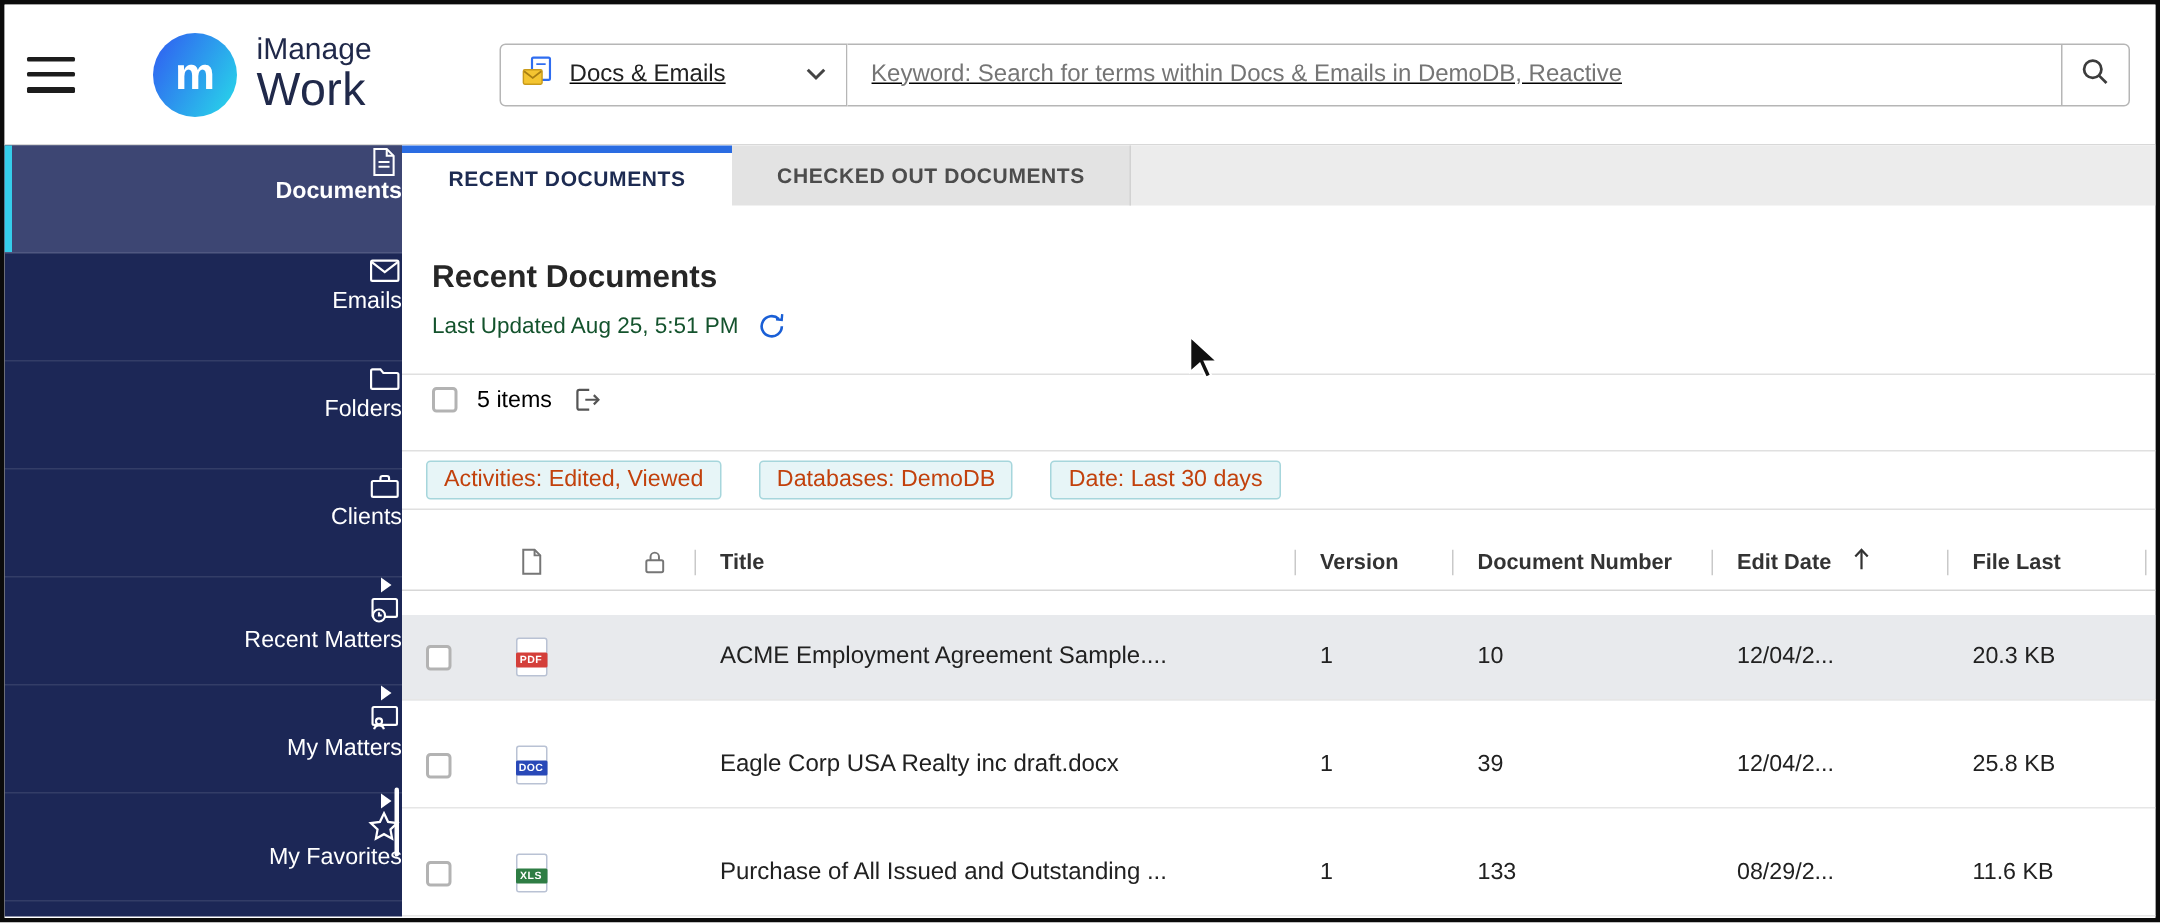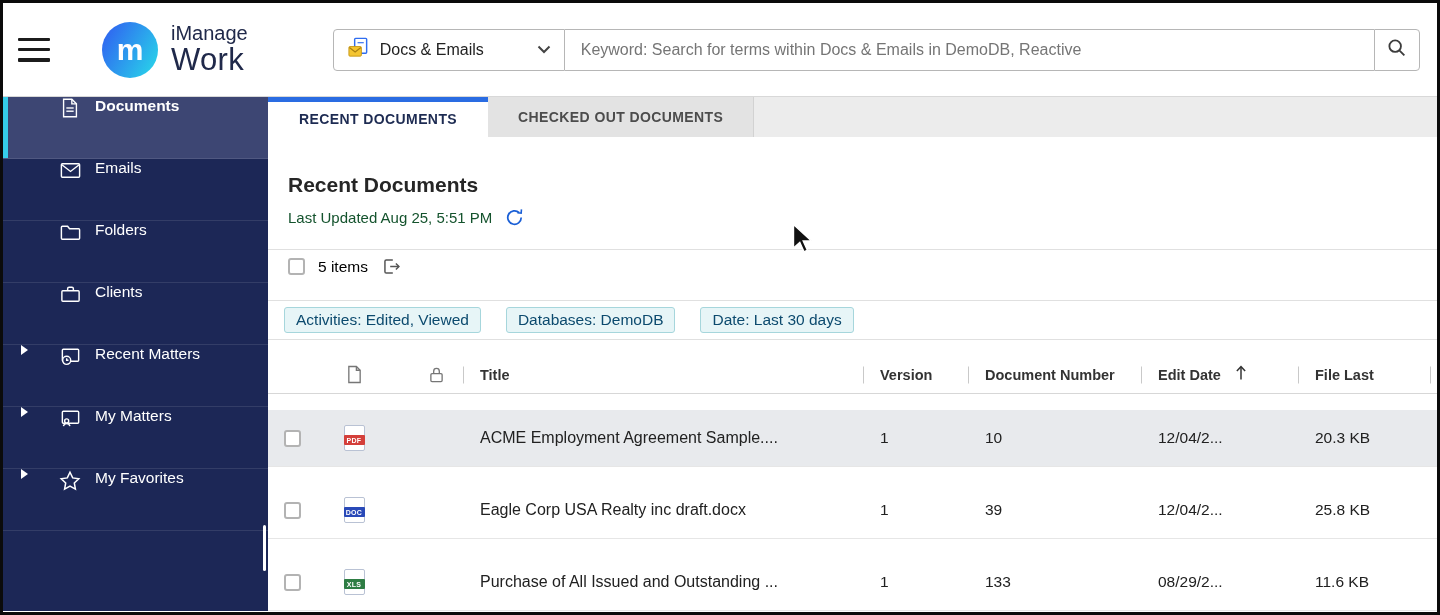--- a/index.html
+++ b/index.html
@@ -8,33 +8,33 @@
 
   
   .topbar { height:94px; background:#fff; border-bottom:1px solid #d8d8d8; display:flex; align-items:center; }
   .hamburger { margin-left:15px; width:32px; height:24px; display:flex; flex-direction:column; justify-content:space-between; cursor:pointer; }
   .hamburger span { display:block; height:3.5px; background:#1c1c1c; border-radius:1px; }
   .brand { display:flex; align-items:center; margin-left:52px; }
   .logo { width:56px; height:56px; border-radius:50%; background:linear-gradient(120deg,#2f6df0 15%,#29c8ea 85%); color:#fff; font-weight:bold; font-size:30px; display:flex; align-items:center; justify-content:center; }
   .brand-text { margin-left:13px; color:#20294a; }
   .brand-line1 { font-size:20px; line-height:1.05; }
   .brand-line2 { font-size:31px; line-height:1.05; letter-spacing:.3px; }
-  .search-group { display:flex; margin-left:85px; margin-right:17px; flex:1; height:42px; }
+  .search-group { display:flex; margin-left:85px; margin-right:17px; flex:1; height:42px;text-decoration:underline; }
   .scope-dd { flex:0 0 232px; border:1px solid #b6b6b6; border-radius:4px 0 0 4px; background:#fff; display:flex; align-items:center; padding:0 13px; gap:10px; font-size:16px; color:#222; cursor:pointer; }
   .scope-chev { margin-left:auto; display:flex; }
   .search-input { flex:1; border:1px solid #b6b6b6; border-left:none; border-right:none; padding:0 16px; font-size:16px; color:#333; font-family:"Liberation Sans", sans-serif; outline:none; }
   .search-input::placeholder { color:#757575; }
   .search-btn { flex:0 0 46px; border:1px solid #b6b6b6; border-radius:0 4px 4px 0; background:#fff; display:flex; align-items:center; justify-content:center; cursor:pointer; }
 
   
   .body { display:flex; height:514px; }
 
   
   .sidebar { position:relative; flex:0 0 265px; background:#1c2756; color:#fff; }
-  .side-item { position:relative; height:62px; display:flex; align-items:flex-start; padding-left:18px; border-bottom:1px solid rgba(255,255,255,.10); font-size:15.5px; cursor:pointer; }
+  .side-item { position:relative; height:72px; display:flex; align-items:flex-end; padding-left:18px; border-bottom:1px solid rgba(255,255,255,.10); font-size:15.5px; cursor:pointer;flex-direction:column; }
   .side-item.active { background:#3d4673; font-weight:bold; }
   .side-item.active::before { content:""; position:absolute; left:0; top:0; bottom:0; width:5px; background:#35cdea; }
   .caret { width:14px; display:flex; align-items:center; }
   .caret.show::after { content:""; width:0; height:0; border-left:7px solid #ffffff; border-top:5px solid transparent; border-bottom:5px solid transparent; }
   .side-icon { margin-left:23px; width:24px; display:flex; align-items:center; justify-content:center; }
   .side-label { margin-left:13px; }
   .side-scrollbar { position:absolute; right:2px; top:428px; width:3px; height:46px; background:#ffffff; border-radius:2px; }
 
   
   .main { flex:1; display:flex; flex-direction:column; background:#fff; position:relative; min-width:0;gap:16px; }
@@ -47,21 +47,21 @@
   .page-head { height:104px; padding:16px 0 0 20px; }
   .page-head h1 { font-size:21px; color:#262626; margin-top:4px; }
   .updated { margin-top:11px; display:flex; align-items:center; gap:13px; font-size:15px; color:#14532d; }
   .refresh-btn { display:flex; cursor:pointer; background:none; border:none; padding:0; }
 
   .toolbar-row { height:48px; border-top:1px solid #e0e0e0; display:flex; align-items:center; padding-left:20px; gap:13px; font-size:15.5px; color:#000000; }
   .cb { width:17px; height:17px; border:2px solid #b3b3b3; border-radius:3px; background:#fff; display:inline-block; cursor:pointer; }
   .export-btn { display:flex; background:none; border:none; padding:0; cursor:pointer; }
 
   .chips-row { height:54px; border-top:1px solid #e0e0e0; border-bottom:1px solid #e0e0e0; display:flex; align-items:center; padding-left:16px; gap:25px; }
-  .chip { background:#e7f5f7; border:1px solid #a6d6dc; border-radius:3px; padding:3px 11px; font-size:15.5px; color:#0c4a6e; cursor:pointer; }
+  .chip { background:#e7f5f7; border:1px solid #a6d6dc; border-radius:3px; padding:3px 11px; font-size:15.5px; color:#c2410c; cursor:pointer; }
 
   
   .thead, .trow { display:grid; grid-template-columns:48px 76px 88px 1fr 105px 173px 157px 122px; align-items:center; }
   .thead { position:relative; height:53px; border-bottom:1px solid #d7d7d7; font-size:14.5px; font-weight:bold; color:#333; }
   .thead::after { content:""; position:absolute; right:6px; top:50%; transform:translateY(-50%); width:1px; height:17px; background:#c9c9c9; }
   .cell-center { display:flex; align-items:center; justify-content:center; }
   .sep { position:relative; }
   .sep::before { content:""; position:absolute; left:-17px; top:50%; transform:translateY(-50%); width:1px; height:17px; background:#c9c9c9; }
   .h-editdate { display:flex; align-items:center; gap:14px; }
   .trow { height:77px; border-bottom:1px solid #e6e6e6; font-size:15.5px; color:#212121; }

